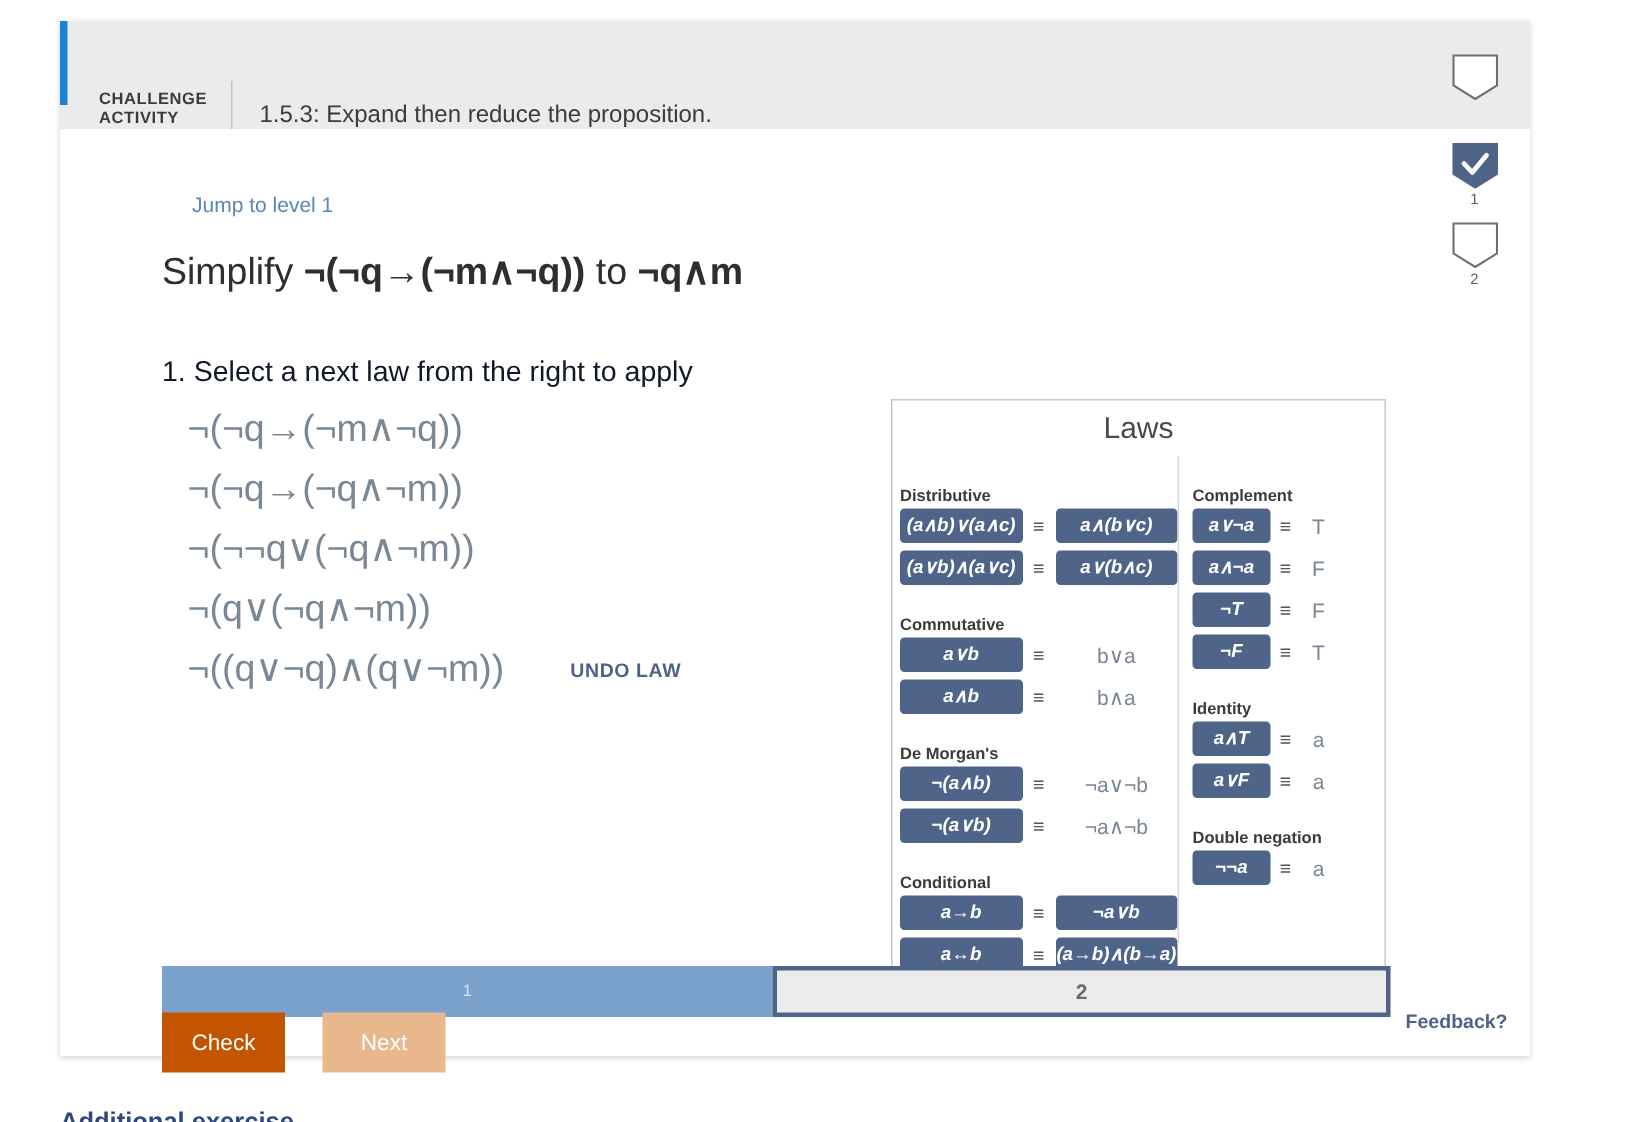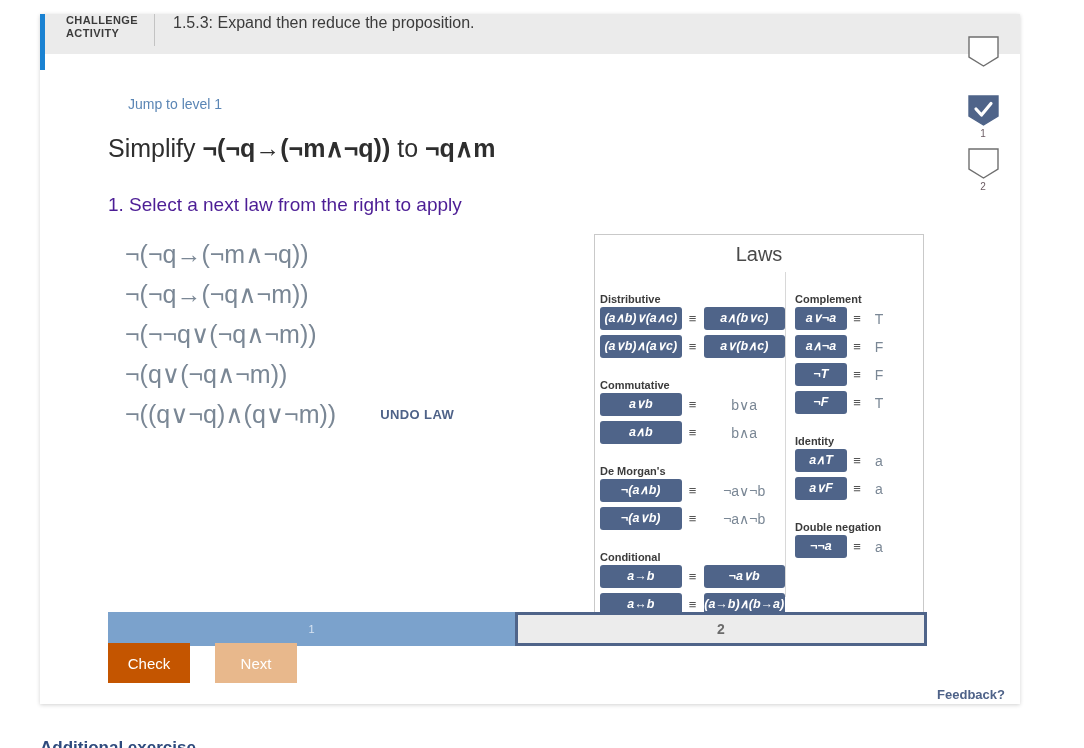--- a/index.html
+++ b/index.html
@@ -22,22 +22,22 @@
     top: 14px;
     width: 980px;
     height: 690px;
     background: #ffffff;
     box-shadow: 0 1px 4px rgba(0,0,0,0.18);
   }
 
   
   .challenge-header {
     display: flex;
-    align-items: flex-start;
-    height: 40px;
+    align-items: flex-end;
+    height: 72px;
     background: #ebebeb;
     position: relative;
   }
   .accent-bar {
     position: absolute;
     left: 0; top: 0;
     width: 5px;
     height: 56px;
     background: #1a82d2;
   }
@@ -105,23 +105,23 @@
     color: #2e2e2e;
     white-space: nowrap;
   }
   .simplify-line .bold-expr {
     font-weight: bold;
   }
 
   .instruction {
     position: absolute;
     left: 68px;
-    top: 140px;
+    top: 152px;
     font-size: 19px;
-    color: #4c1d95;
+    color: #0f172a;
   }
 
   .steps {
     position: absolute;
     left: 85px;
     top: 180px;
   }
   .step-row {
     display: flex;
     align-items: center;
@@ -277,21 +277,21 @@
     border: none;
     font-family: "Liberation Sans", sans-serif;
   }
   .btn-check { background: #c45500; }
   .btn-next  { background: #e8b88c; }
 
   
   .feedback {
     position: absolute;
     right: 15px;
-    bottom: 2px;
+    bottom: 16px;
     font-size: 13px;
     font-weight: bold;
     color: #4e6288;
     cursor: pointer;
   }
 
   
   .cut-text {
     position: absolute;
     left: 40px;

